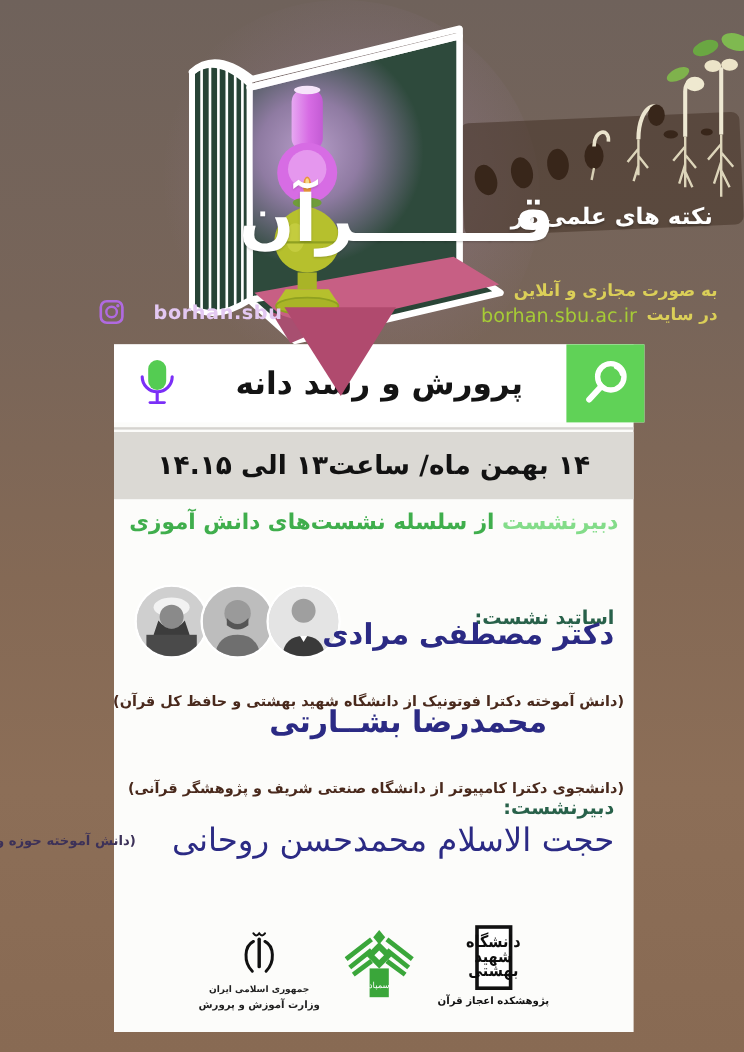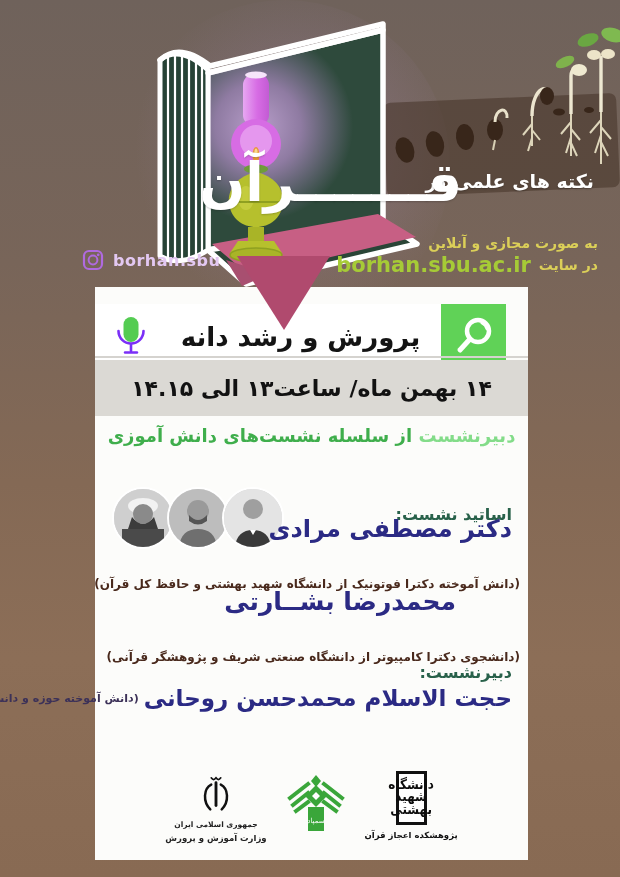--- a/index.html
+++ b/index.html
@@ -15,36 +15,36 @@
   #glow-haze{left:120px;top:0px;width:330px;height:330px;border-radius:50%;
     background:radial-gradient(circle at 55% 45%, rgba(170,140,190,.35) 0%, rgba(170,140,190,0) 65%);}
   #book-svg{left:130px;top:8px;z-index:3;}
   #seed-svg{left:383px;top:20px;z-index:2;}
 
   #title-prefix{right:26px;top:170px;color:#fff;font-size:19px;font-weight:bold;z-index:4;
     text-shadow:0 1px 2px rgba(0,0,0,.25);}
   #quran-word{right:158px;top:148px;color:#fff;font-size:54px;font-weight:bold;z-index:4;
     white-space:nowrap;text-shadow:0 1px 2px rgba(0,0,0,.2);line-height:1.3;}
 
-  #instagram{left:82px;top:249px;display:flex;align-items:center;gap:9px;z-index:4;}
+  #instagram{left:82px;top:249px;display:flex;align-items:center;gap:24px;z-index:4;}
   #instagram .handle{color:#e3c8f2;font-size:16px;font-weight:bold;letter-spacing:.5px;}
 
   #online-note{right:22px;top:235px;color:#dbcf58;font-size:14px;font-weight:bold;z-index:4;}
   #site-line{right:22px;top:253px;display:flex;direction:rtl;align-items:center;gap:8px;z-index:4;}
   #site-line .lbl{color:#dbcf58;font-size:14px;font-weight:bold;}
-  #site-line .url{color:#a6cb36;font-size:21px;font-weight:bold;direction:ltr;}
+  #site-line .url{color:#a6cb36;font-size:16px;font-weight:normal;direction:ltr;}
 
   
   #pink-arrow{left:237px;top:256px;width:0;height:0;z-index:6;
     border-left:47px solid transparent;border-right:46px solid transparent;
     border-top:74px solid #b04a6e;}
 
   
   #card{left:95px;top:287px;width:433px;height:573px;background:#fcfcfa;z-index:5;}
-  #card-header{position:absolute;left:0;top:17px;width:411px;height:65px;background:#fff;}
+  #card-header{position:absolute;left:0;top:0;width:442px;height:65px;background:#fff;}
   #session-title{position:absolute;left:0;top:0;width:100%;height:65px;display:flex;
     align-items:center;justify-content:center;color:#141414;font-size:26px;font-weight:bold;}
   #mic-wrap{position:absolute;left:20px;top:11px;}
   #zoom-box{position:absolute;right:0;top:0;width:65px;height:65px;background:#60d257;
     display:flex;align-items:center;justify-content:center;}
   #header-sep{position:absolute;left:0;top:69px;width:433px;height:2px;background:#d5d3cf;}
   #date-bar{position:absolute;left:0;top:73px;width:433px;height:56px;background:#dbd9d4;
     display:flex;align-items:center;justify-content:center;color:#121212;font-size:22px;font-weight:bold;}
 
   #series-line{position:absolute;left:0;top:138px;width:433px;text-align:center;
@@ -64,21 +64,21 @@
   .speaker-name{position:absolute;color:#2b2a84;font-weight:bold;direction:rtl;white-space:nowrap;}
   #name1{right:16px;top:228px;font-size:24px;}
   #name2{right:72px;top:300px;font-size:25px;letter-spacing:1px;}
   .cred{position:absolute;right:8px;width:420px;text-align:right;color:#49291c;
     font-size:12px;font-weight:bold;direction:rtl;white-space:nowrap;margin-top:16px;}
   #cred1{top:274px;}
   #cred2{top:347px;}
 
   #secretary-line{position:absolute;right:16px;top:398px;display:flex;direction:rtl;
     align-items:center;gap:5px;white-space:nowrap;}
-  #secretary-line .name{color:#2b2a84;font-size:23px;font-weight:bold;}
+  #secretary-line .name{color:#2b2a84;font-size:27px;font-weight:normal;margin-left:25px;}
   #secretary-line .cred2{color:#3c3158;font-size:11px;font-weight:bold;}
 
   
   #logos{position:absolute;left:0;top:484px;width:433px;display:flex;justify-content:center;
     align-items:flex-start;gap:20px;}
   .logo-block{display:flex;flex-direction:column;align-items:center;}
   #ministry-block{padding-top:4px;}
   #ministry-block .l1{font-size:7.5px;color:#222;font-weight:bold;margin-top:3px;direction:rtl;}
   #ministry-block .l2{font-size:8.5px;color:#222;font-weight:bold;margin-top:4px;direction:rtl;}
   #sbu-block .box{width:31px;height:54px;border:3px solid #111;background:#fff;

